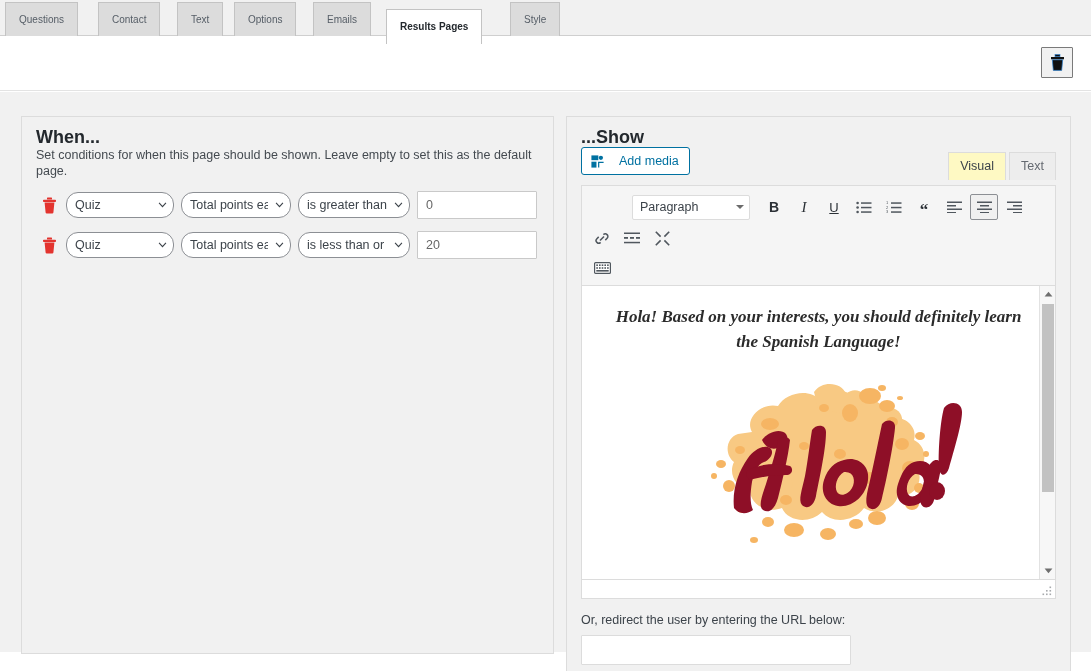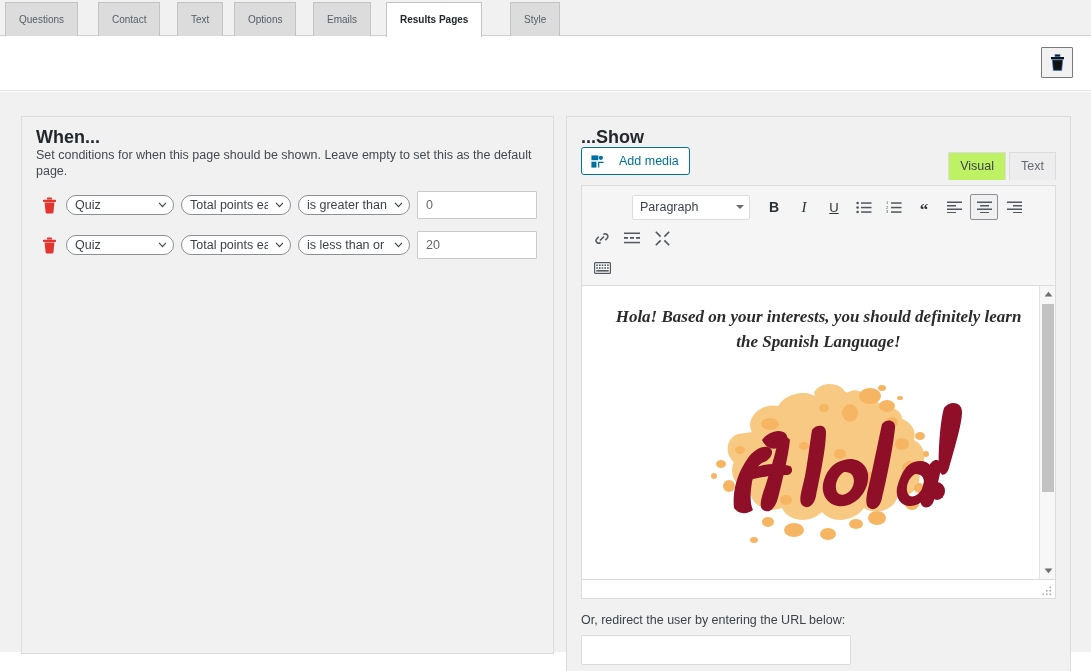--- a/index.html
+++ b/index.html
@@ -19,21 +19,21 @@
     box-sizing:border-box;
   }
   .tab{
     position:absolute;top:2px;height:34px;line-height:33px;
     background:#dcdcdc;border:1px solid #c3c3c3;border-bottom:none;
     box-sizing:border-box;padding:0 13px;color:#555d66;font-size:10px;
     cursor:pointer;white-space:nowrap;
   }
   .tab.active{
     background:#ffffff;border-color:#c3c3c3;color:#23282d;font-weight:bold;
-    height:35px;line-height:34px;top:2px;z-index:3;
+    height:35px;line-height:34px;top:9px;z-index:3;
   }
 
   
   .topstrip{
     position:absolute;left:0;top:36px;width:1091px;height:55px;
     background:#ffffff;border-bottom:1px solid #e3e3e3;box-sizing:border-box;
   }
   .trash-btn{
     position:absolute;right:18px;top:11px;width:32px;height:31px;
     background:#f1f1f1;border:1px solid #7a7a7a;box-sizing:border-box;
@@ -59,21 +59,21 @@
   .sect-title{font-size:18px;font-weight:bold;color:#23282d;margin:0 0 2px 0;line-height:16px;}
   .sect-desc{font-size:12.5px;color:#444a50;margin:0 0 12px 0;line-height:16px;}
 
   
   .cond-row{display:flex;align-items:center;margin-bottom:12px;}
   .trash-sm{width:26px;height:22px;display:flex;align-items:center;justify-content:center;cursor:pointer;margin-right:4px;}
 
   select.sel{
     -webkit-appearance:none;appearance:none;
     background:#ffffff;border:1px solid #8c8f94;border-radius:12px;
-    height:20px;font-family:inherit;font-size:12.5px;color:#3c434a;
+    height:26px;font-family:inherit;font-size:12.5px;color:#3c434a;
     padding:0 22px 0 8px;box-sizing:border-box;outline:none;cursor:pointer;
   }
   .selwrap{position:relative;margin-right:7px;}
   .selwrap .chev{
     position:absolute;right:7px;top:50%;transform:translateY(-50%);
     pointer-events:none;width:9px;height:6px;
   }
   .sel-who{width:108px;}
   .sel-field{width:110px;}
   .sel-op{width:112px;}
@@ -95,21 +95,21 @@
     position:absolute;left:0;top:0;display:flex;align-items:center;gap:14px;
     background:#ffffff;border:1px solid #0071a1;color:#0071a1;border-radius:3px;
     font-size:12.5px;padding:5px 10px 5px 8px;cursor:pointer;line-height:16px;
   }
   .vt-tabs{position:absolute;right:0;bottom:-1px;display:flex;}
   .vt-tab{
     border:1px solid #dcdcdc;border-bottom:none;background:#ededed;
     color:#646970;font-size:12.5px;padding:5px 11px 6px 11px;cursor:pointer;
     line-height:16px;
   }
-  .vt-tab.active{background:#bef264;color:#3c434a;}
+  .vt-tab.active{background:#fef9c3;color:#3c434a;}
   .vt-tab + .vt-tab{margin-left:3px;}
 
   .editor-box{border:1px solid #dcdcdc;background:#f5f5f5;box-sizing:border-box;width:100%;}
   .editor-toolbar{
     background:#f5f5f5;border-bottom:1px solid #dcdcdc;padding:5px 6px 4px 6px;
   }
   .tb-row{display:flex;align-items:center;flex-wrap:wrap;gap:2px;}
   .tb-row + .tb-row{margin-top:4px;}
   .tb-btn{
     width:26px;height:24px;display:flex;align-items:center;justify-content:center;

